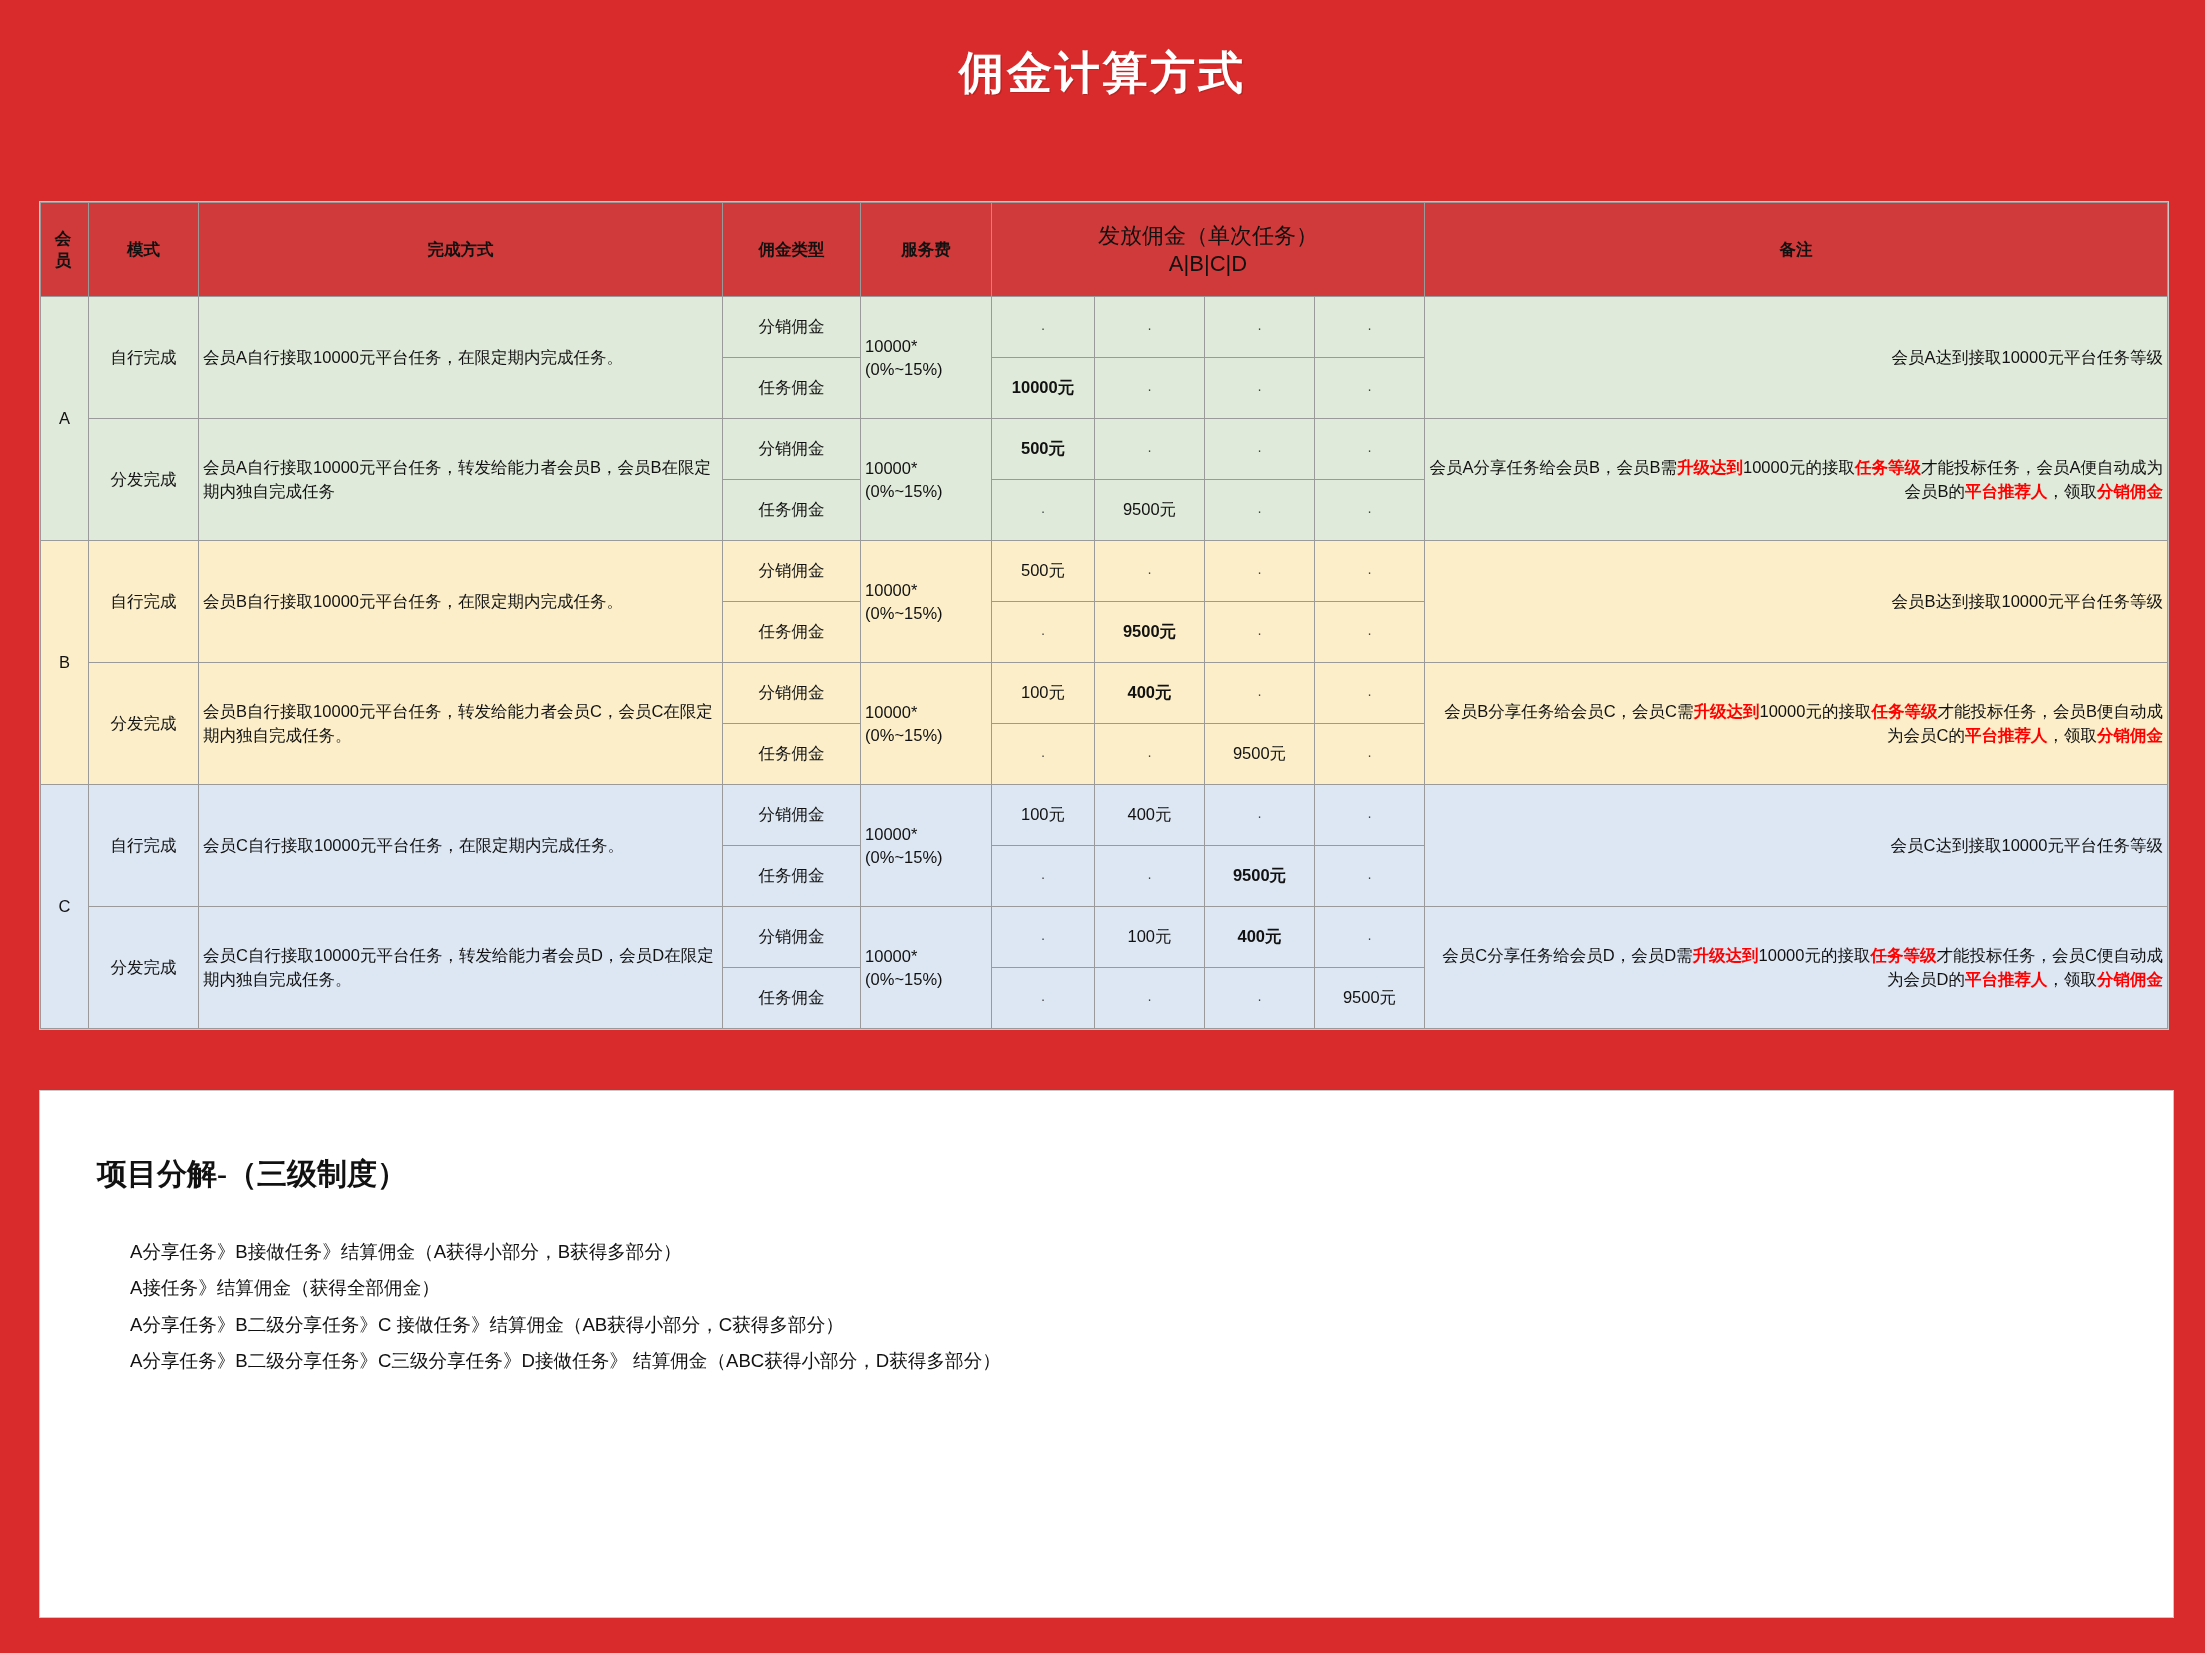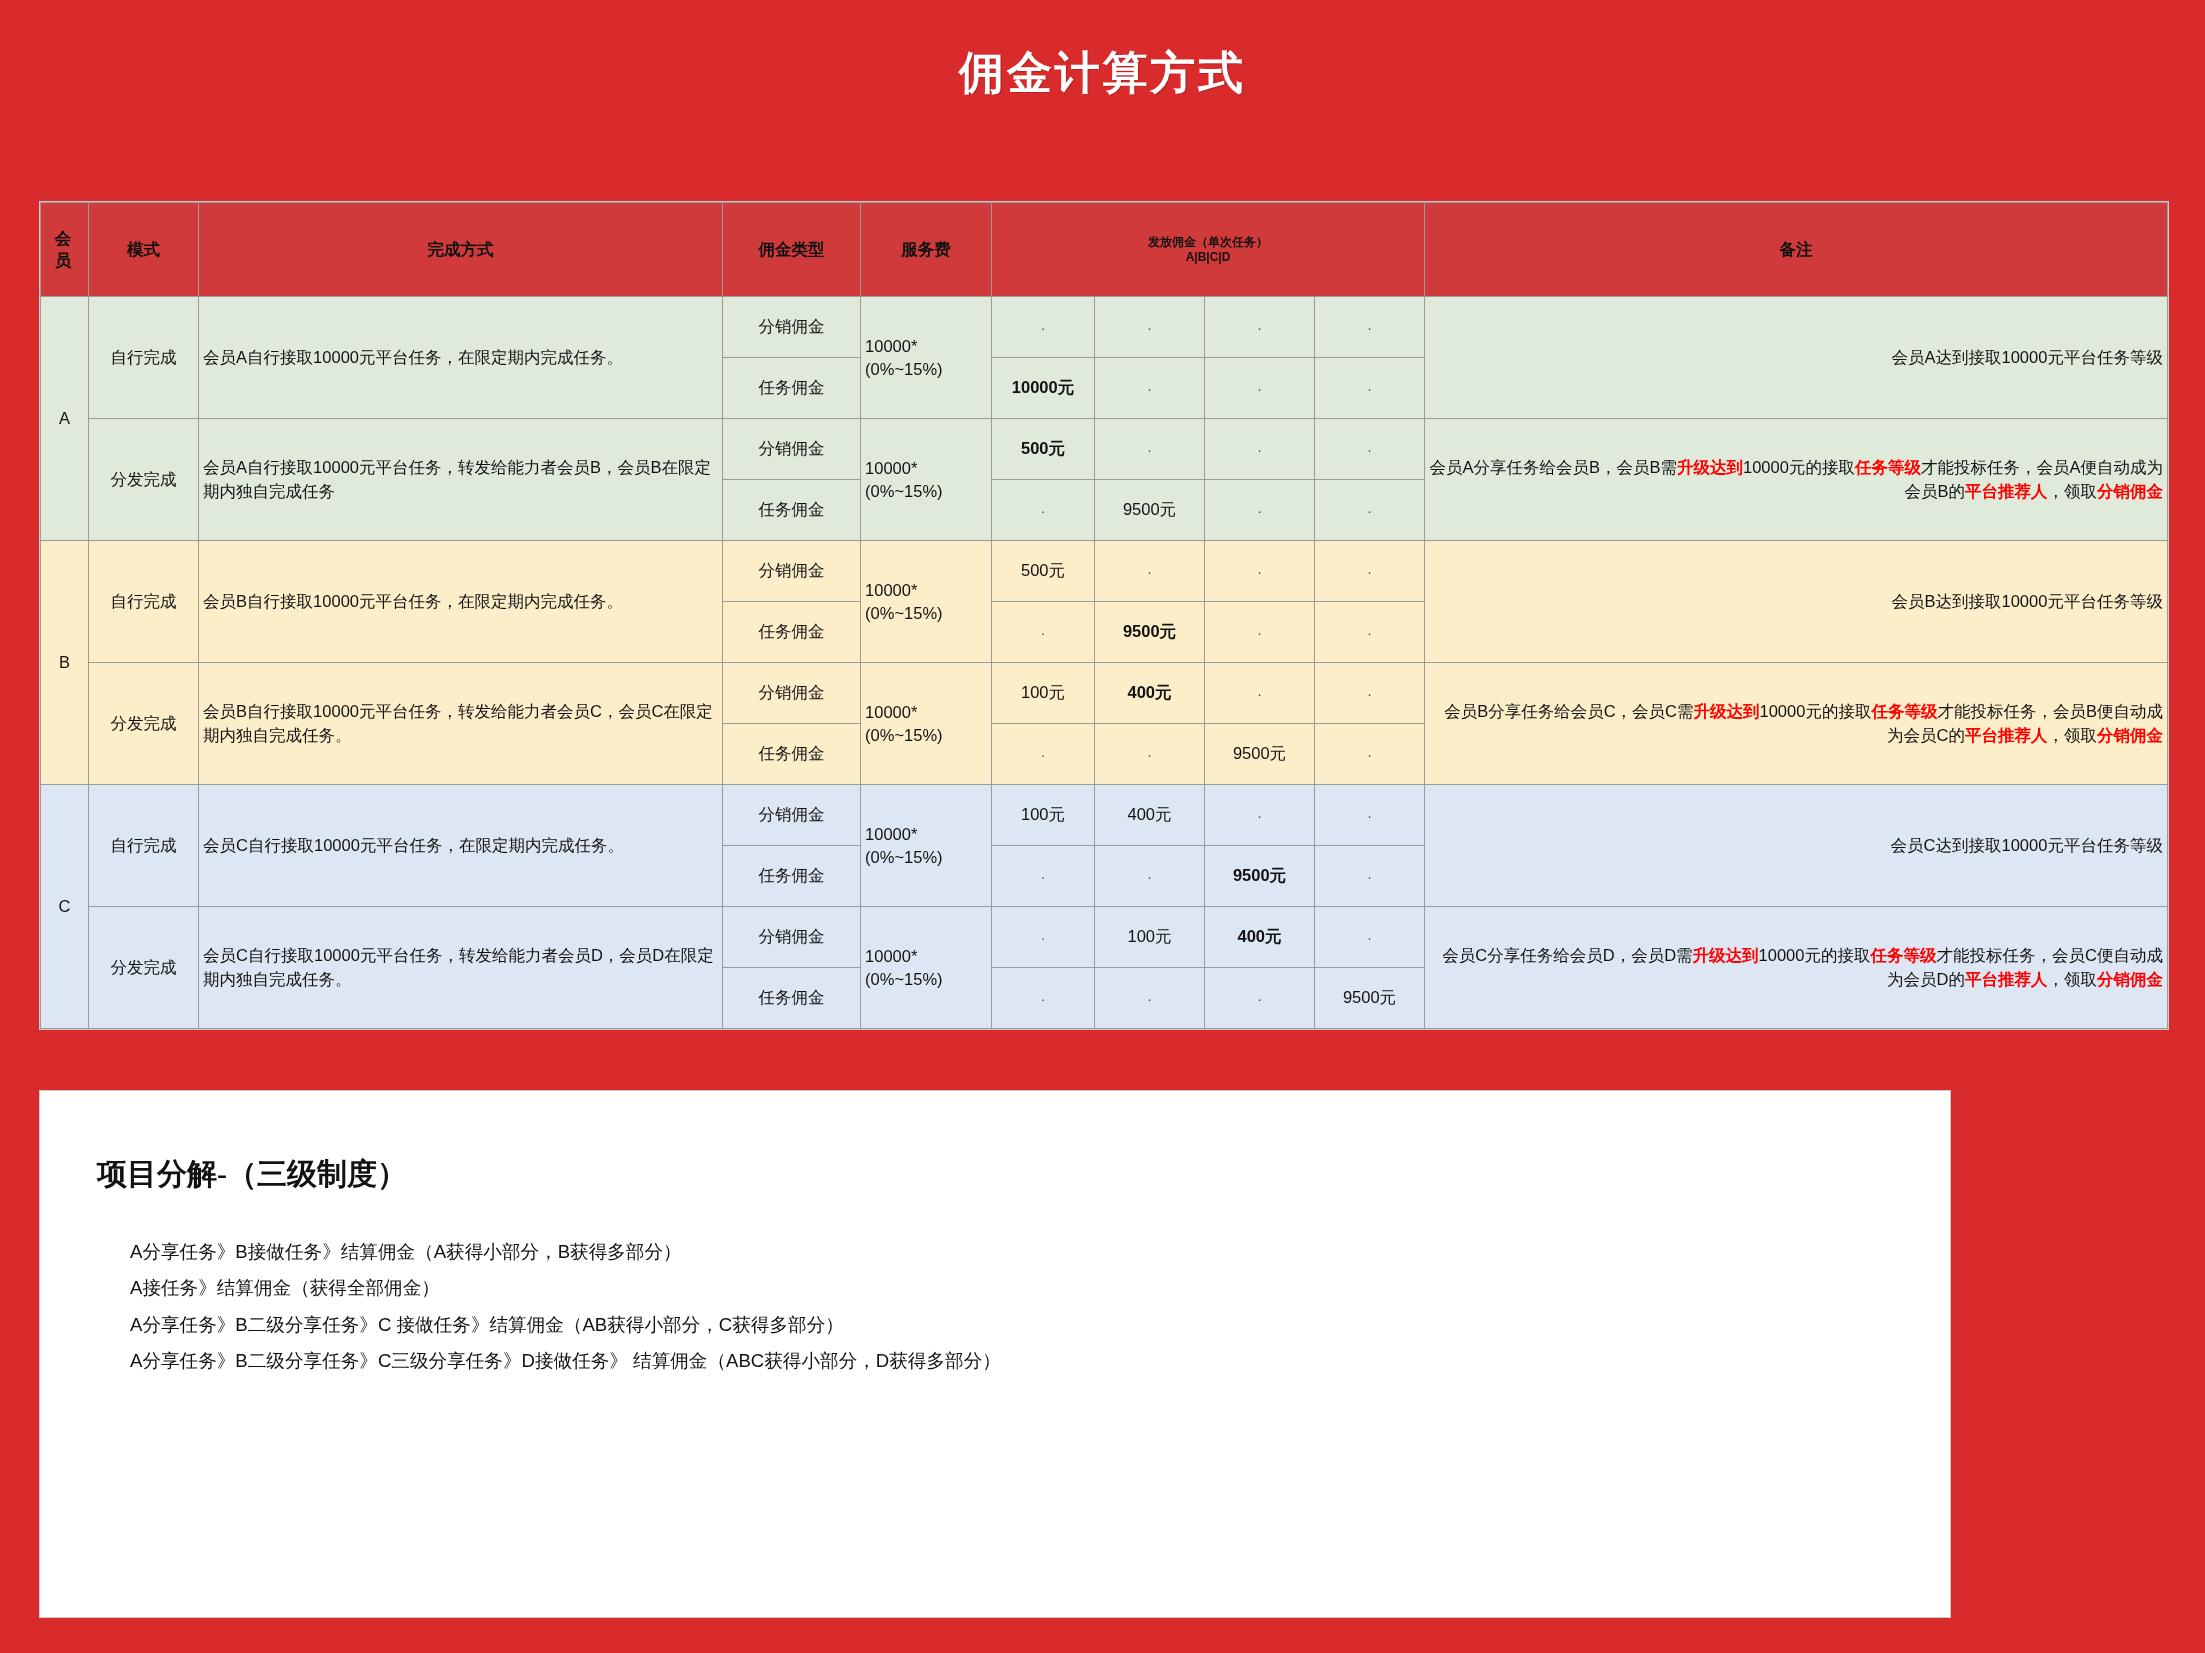--- a/index.html
+++ b/index.html
@@ -53,21 +53,21 @@
   thead th {
     background: #d03a3a;
     color: #ffffff;
     font-size: 20.7px;
     font-weight: bold;
     height: 94px;
     border: 0.7px solid #d03a3a;
     text-align: center;
   }
   thead th.hdr-left { text-align: left; padding-left: 13.8px; }
-  .hdr-sub { font-size: 12px; font-weight: bold; display:block; line-height:1.25;}
+  .hdr-sub { font-size: 22px; font-weight: normal; display:block; line-height:1.25;}
   .grp-a { background: #dfeada; }
   .grp-b { background: #fbeec8; }
   .grp-c { background: #dde7f3; }
   .member-cell {
     text-align: center;
     font-size: 19.3px;
     font-weight: normal;
   }
   .mode-cell {
     text-align: center;
@@ -100,21 +100,21 @@
     line-height: 1.45;
     text-align: right;
     padding: 6.9px 9.6px;
   }
   b { font-weight: normal; }
   .red { color: #ff0000; font-weight: bold; }
   .bottom {
     position: absolute;
     left: 39px;
     top: 1090px;
-    width: 1912px;
+    width: 2135px;
     height: 528px;
     background: #ffffff;
     border: 0.7px solid #c9c9c9;
     box-sizing: border-box;
   }
   .bottom-title {
     margin: 63px 0 0 57px;
     font-size: 30px;
     font-weight: bold;
     color: #111;

